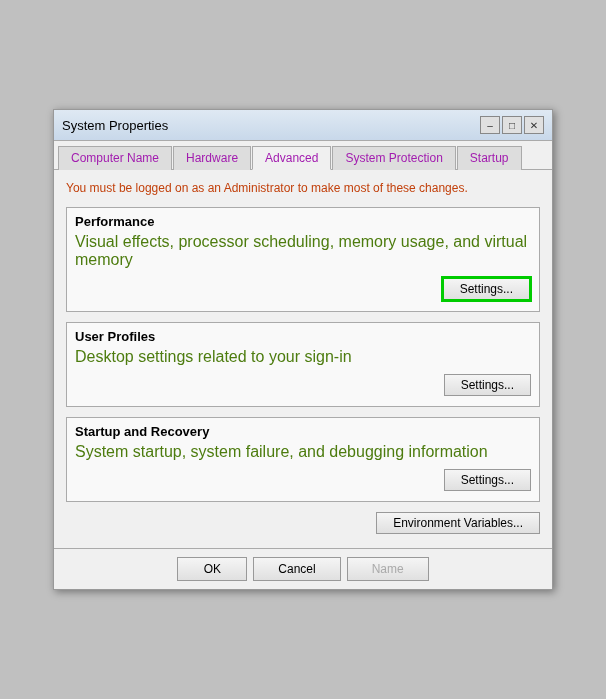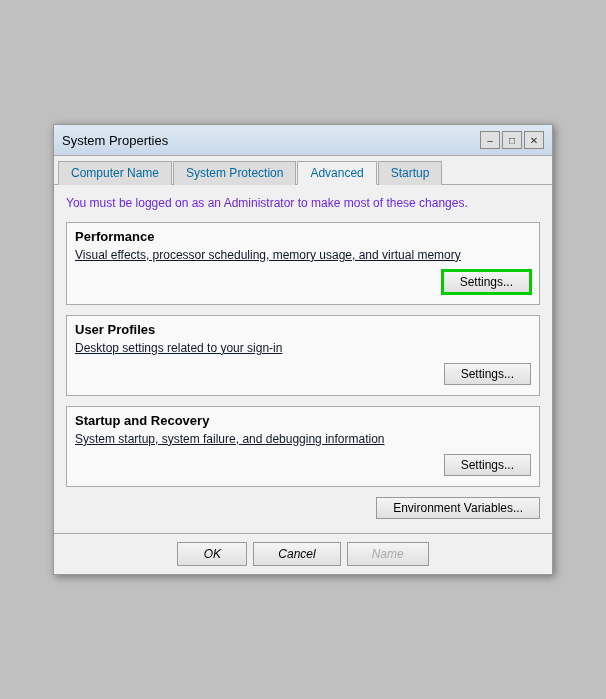--- a/index.html
+++ b/index.html
@@ -71,63 +71,62 @@
       gap: 1px;
     }
 
     .tab {
       padding: 4px 12px;
       background: #ddd;
       border: 1px solid #aaa;
       border-bottom: none;
       cursor: pointer;
       font-size: 12px;
-      color: #0369a1;
+      color: #a21caf;
       position: relative;
       top: 1px;
     }
 
     .tab.active {
       background: #f0f0f0;
       border-bottom: 1px solid #f0f0f0;
       font-weight: normal;
       z-index: 1;
     }
 
     .content {
       padding: 10px 12px;
       background: #f0f0f0;
     }
 
     .admin-notice {
       font-size: 12px;
-      color: #6d28d9;
+      color: #c2410c;
       margin-bottom: 10px;
       line-height: 1.4;
     }
 
     .section-box {
       border: 1px solid #aaa;
       margin-bottom: 10px;
       padding: 6px 8px 10px 8px;
       background: #f9f9f9;
     }
 
     .section-title {
       font-size: 13px;
       font-weight: bold;
       color: #000;
       margin-bottom: 4px;
     }
 
     .section-desc {
-      font-size: 12px;
-      color: #0f172a;
+      font-size: 16px;
+      color: #4d7c0f;
       margin-bottom: 8px;
-      text-decoration: underline;
     }
 
     .section-btn-row {
       display: flex;
       justify-content: flex-end;
       align-items: flex-end;
     }
 
     .settings-btn {
       padding: 3px 16px;
@@ -168,21 +167,20 @@
       background: #f0f0f0;
     }
 
     .bottom-btn {
       padding: 4px 24px;
       background: linear-gradient(to bottom, #f5f5f5, #e0e0e0);
       border: 1px solid #999;
       cursor: pointer;
       font-size: 12px;
       min-width: 70px;
-      font-style: italic;
     }
 
     .bottom-btn.disabled {
       color: #aaa;
       cursor: default;
     }
   </style>
 </head>
 <body>
 
@@ -192,22 +190,23 @@
     <span class="title-bar-text">System Properties</span>
     <div class="title-bar-controls">
       <button class="title-bar-btn">–</button>
       <button class="title-bar-btn">□</button>
       <button class="title-bar-btn close">✕</button>
     </div>
   </div>
 
   <div class="tabs-bar">
     <div class="tab">Computer Name</div>
+    <div class="tab">Hardware</div>
+    <div class="tab active">Advanced</div>
     <div class="tab">System Protection</div>
-    <div class="tab active">Advanced</div>
     <div class="tab">Startup</div>
   </div>
 
   <div class="content">
 
     <div class="admin-notice">You must be logged on as an Administrator to make most of these changes.</div>
 
     <div class="section-box">
       <div class="section-title">Performance</div>
       <div class="section-desc">Visual effects, processor scheduling, memory usage, and virtual memory</div>

